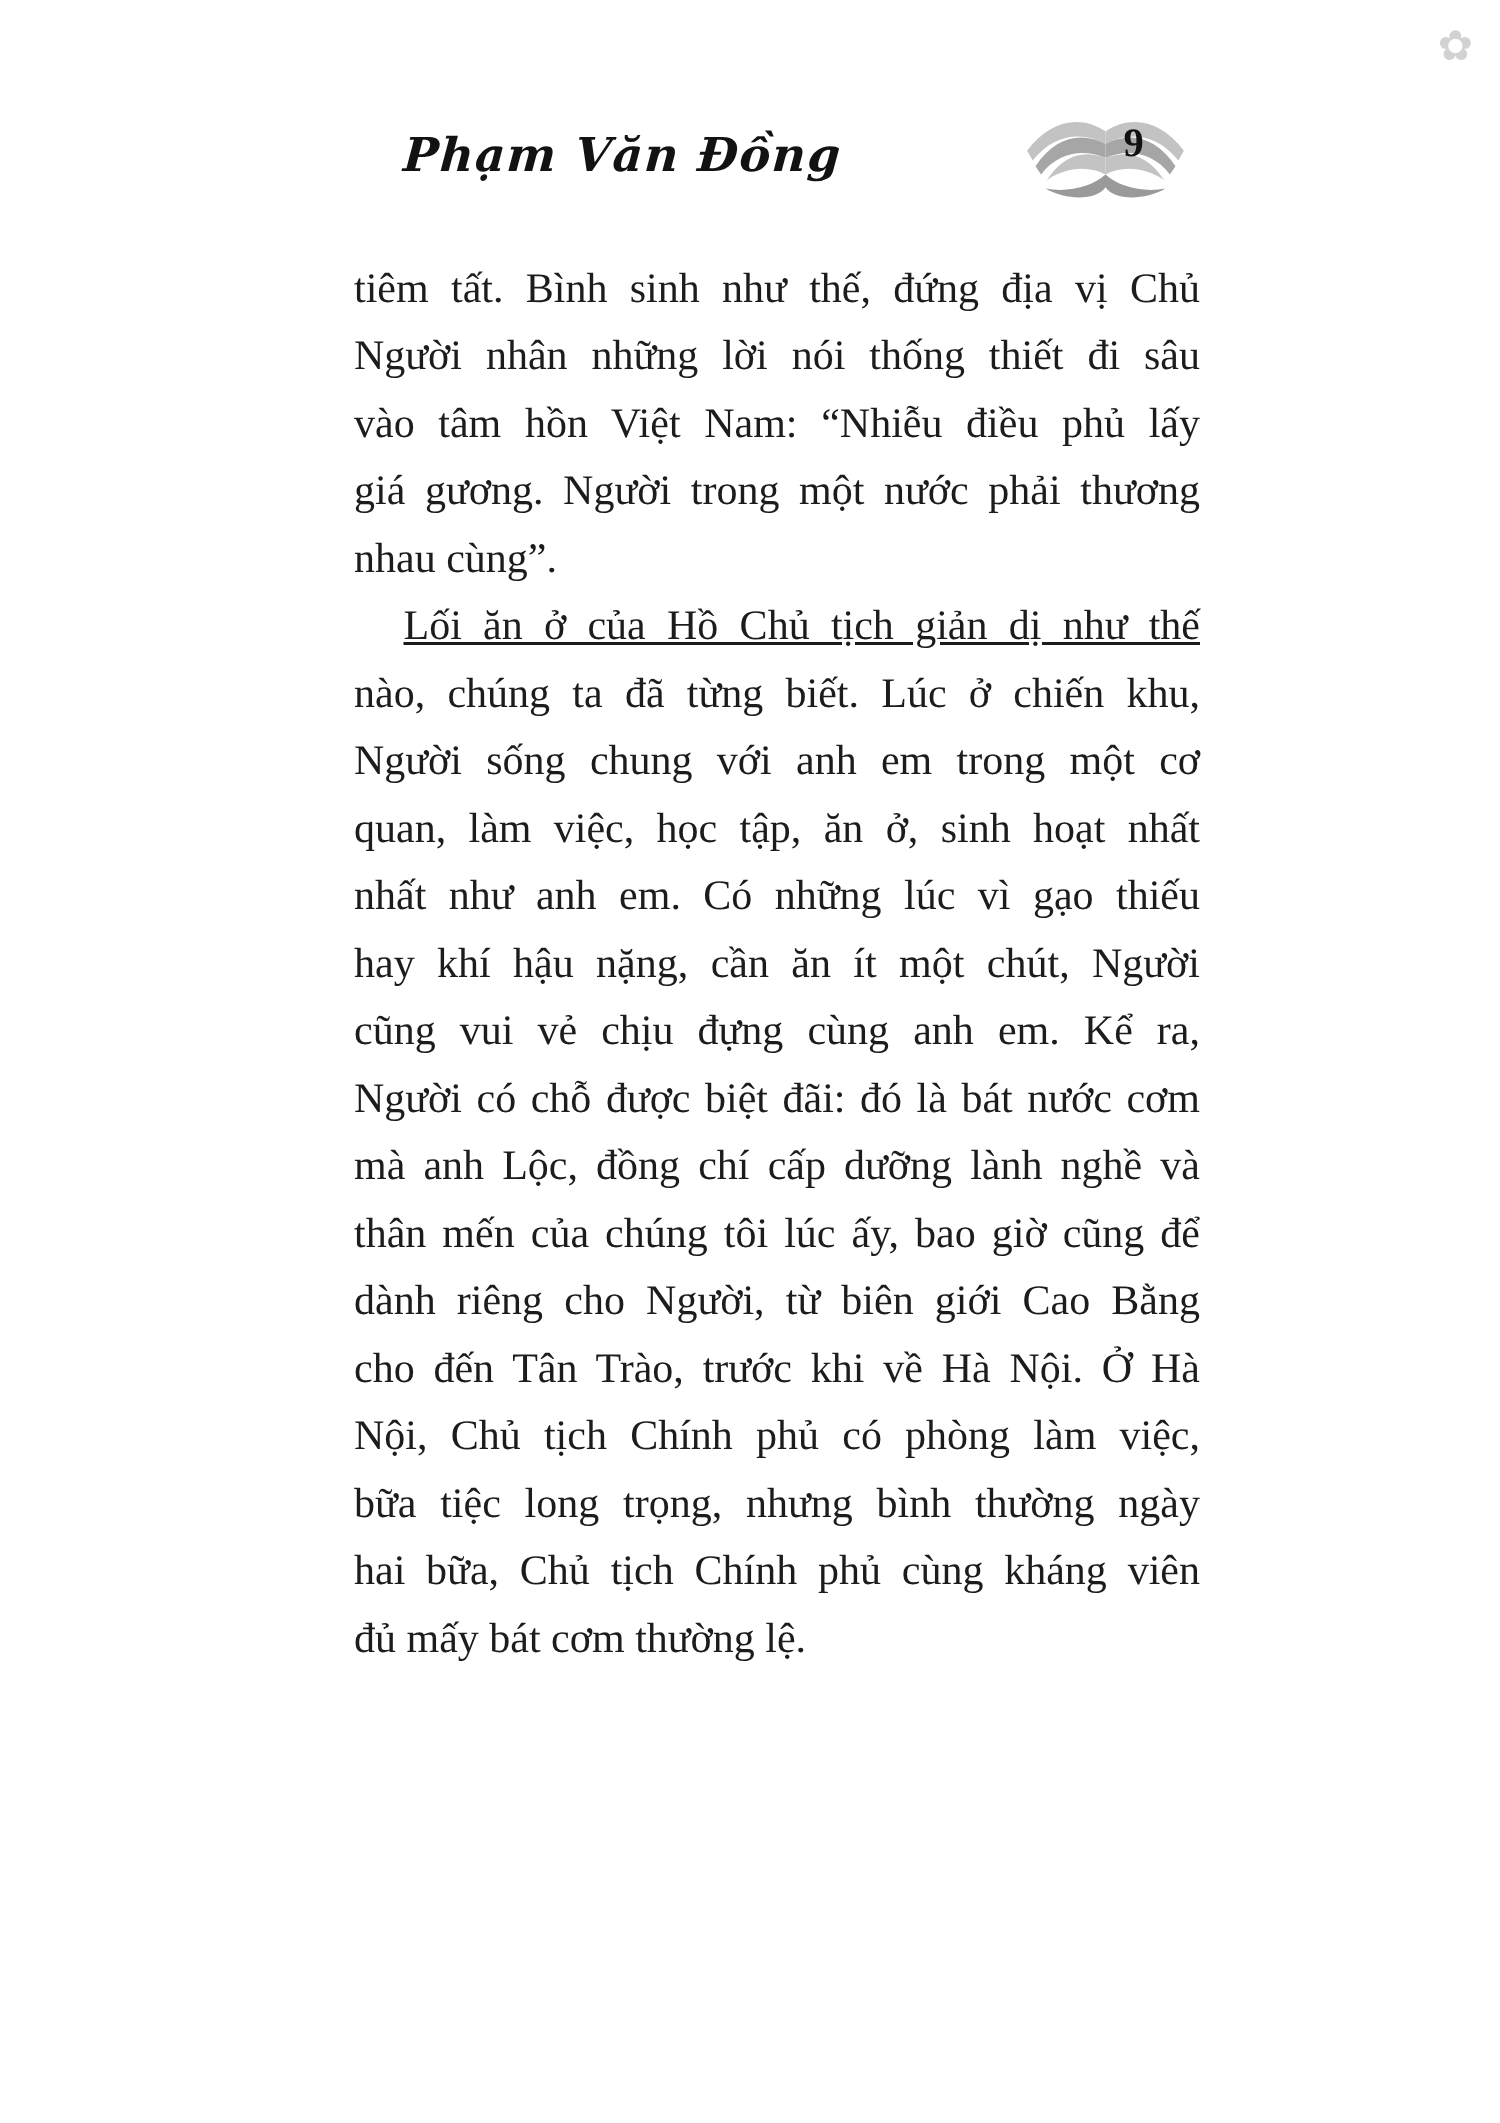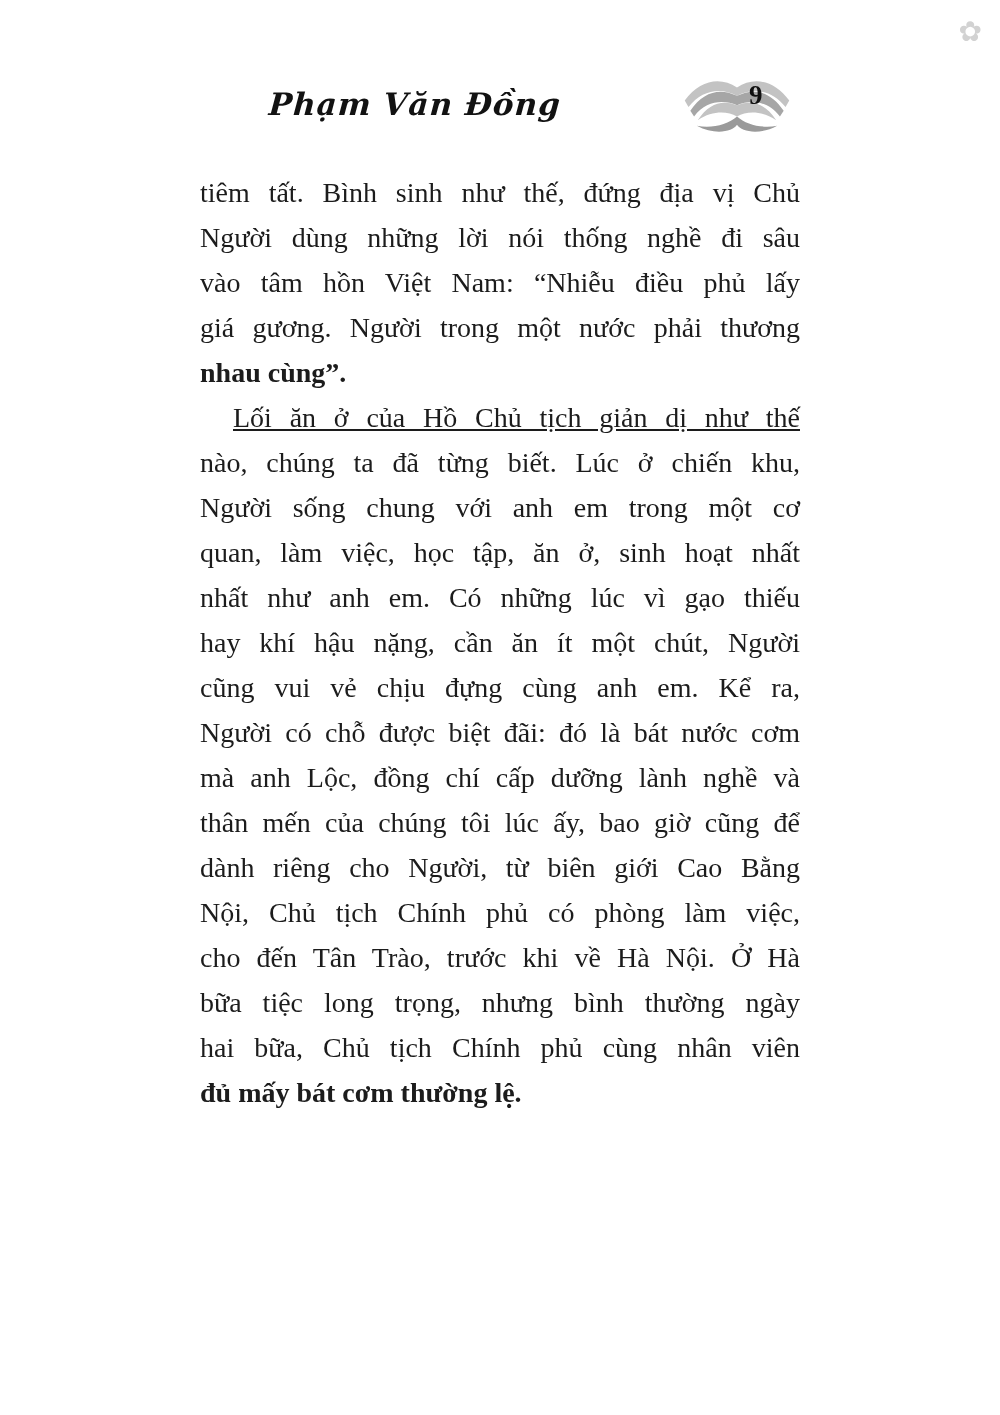--- a/index.html
+++ b/index.html
@@ -71,22 +71,23 @@
     left: 200px;
     width: 600px;
     font-size: 28px;
     line-height: 45px;
   }
   .para { margin: 0; }
   .line {
     text-align: justify;
     text-align-last: justify;
     white-space: normal;
+    margin-left: 36px;
   }
-  .line.last { text-align-last: left; font-weight: bold; }
+  .line.last { text-align-last: left; }
   .para.indent .line:first-child { text-indent: 33px; text-decoration: underline; }
 </style>
 </head>
 <body>
 
 <div class="page">
 
   <div class="corner-ornament" style="color: rgb(210, 210, 210);">✿</div>
 
   <div class="running-title">Phạm Văn Đồng</div>
@@ -100,38 +101,38 @@
       </g>
       <use href="#wingL" transform="translate(120,0) scale(-1,1)"></use>
       <path d="M60 41 C50 50 33 54 17 51 C35 61 55 58 60 50 C65 58 85 61 103 51 C87 54 70 50 60 41 Z" fill="#9a9a9a"></path>
     </svg>
     <span class="book-page-number">9</span>
   </div>
 
   <div class="page-body">
       <div class="para">
         <div class="line">tiêm tất. Bình sinh như thế, đứng địa vị Chủ</div>
-        <div class="line">Người dùng những lời nói thống nghề đi sâu</div>
+        <div class="line">Người nhân những lời nói thống thiết đi sâu</div>
         <div class="line">vào tâm hồn Việt Nam: “Nhiễu điều phủ lấy</div>
         <div class="line">giá gương. Người trong một nước phải thương</div>
         <div class="line last">nhau cùng”.</div>
       </div>
       <div class="para indent">
         <div class="line">Lối ăn ở của Hồ Chủ tịch giản dị như thế</div>
         <div class="line">nào, chúng ta đã từng biết. Lúc ở chiến khu,</div>
         <div class="line">Người sống chung với anh em trong một cơ</div>
         <div class="line">quan, làm việc, học tập, ăn ở, sinh hoạt nhất</div>
         <div class="line">nhất như anh em. Có những lúc vì gạo thiếu</div>
         <div class="line">hay khí hậu nặng, cần ăn ít một chút, Người</div>
         <div class="line">cũng vui vẻ chịu đựng cùng anh em. Kể ra,</div>
         <div class="line">Người có chỗ được biệt đãi: đó là bát nước cơm</div>
         <div class="line">mà anh Lộc, đồng chí cấp dưỡng lành nghề và</div>
         <div class="line">thân mến của chúng tôi lúc ấy, bao giờ cũng để</div>
         <div class="line">dành riêng cho Người, từ biên giới Cao Bằng</div>
+        <div class="line">cho đến Tân Trào, trước khi về Hà Nội. Ở Hà</div>
         <div class="line">Nội, Chủ tịch Chính phủ có phòng làm việc,</div>
-        <div class="line">cho đến Tân Trào, trước khi về Hà Nội. Ở Hà</div>
         <div class="line">bữa tiệc long trọng, nhưng bình thường ngày</div>
-        <div class="line">hai bữa, Chủ tịch Chính phủ cùng nhân viên</div>
+        <div class="line">hai bữa, Chủ tịch Chính phủ cùng kháng viên</div>
         <div class="line last">đủ mấy bát cơm thường lệ.</div>
       </div>
     </div>
 
 </div>
 
 </body></html>

